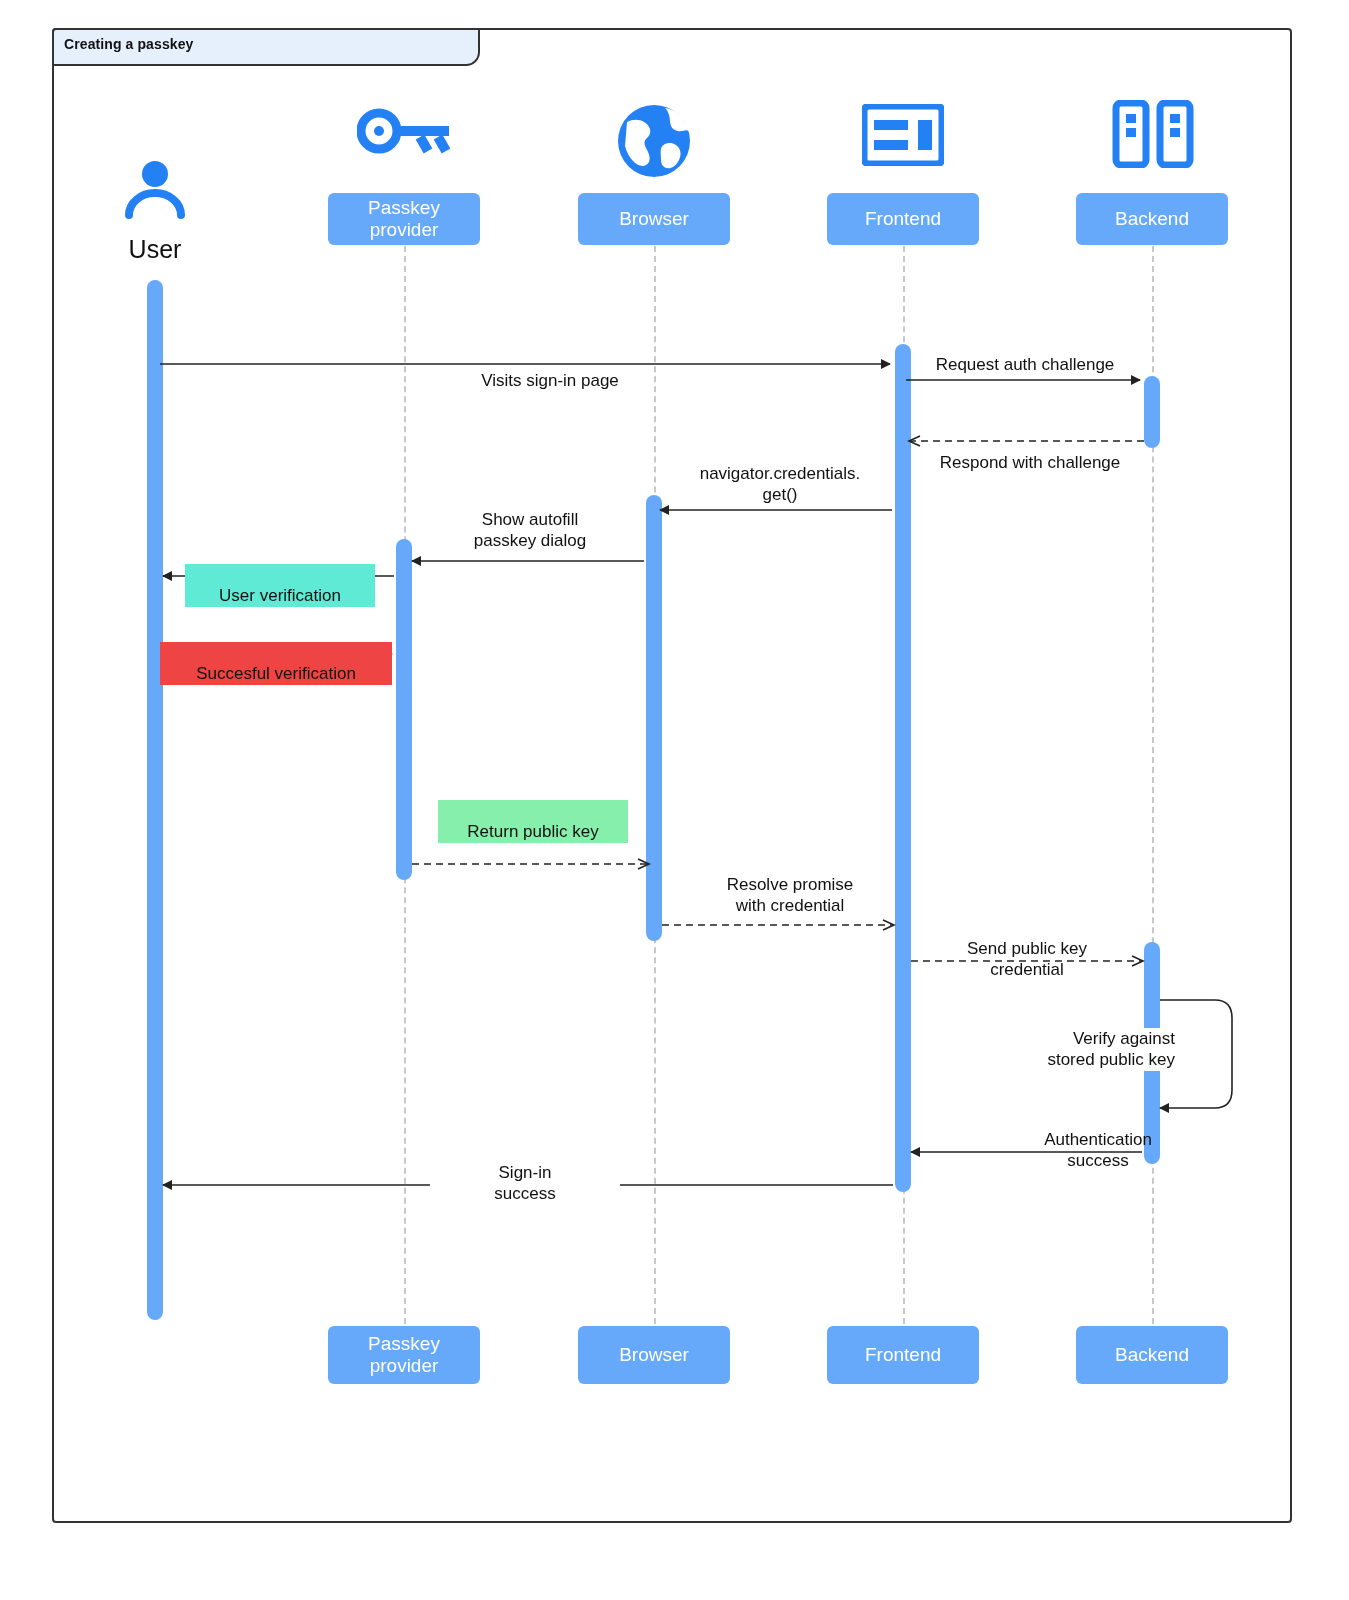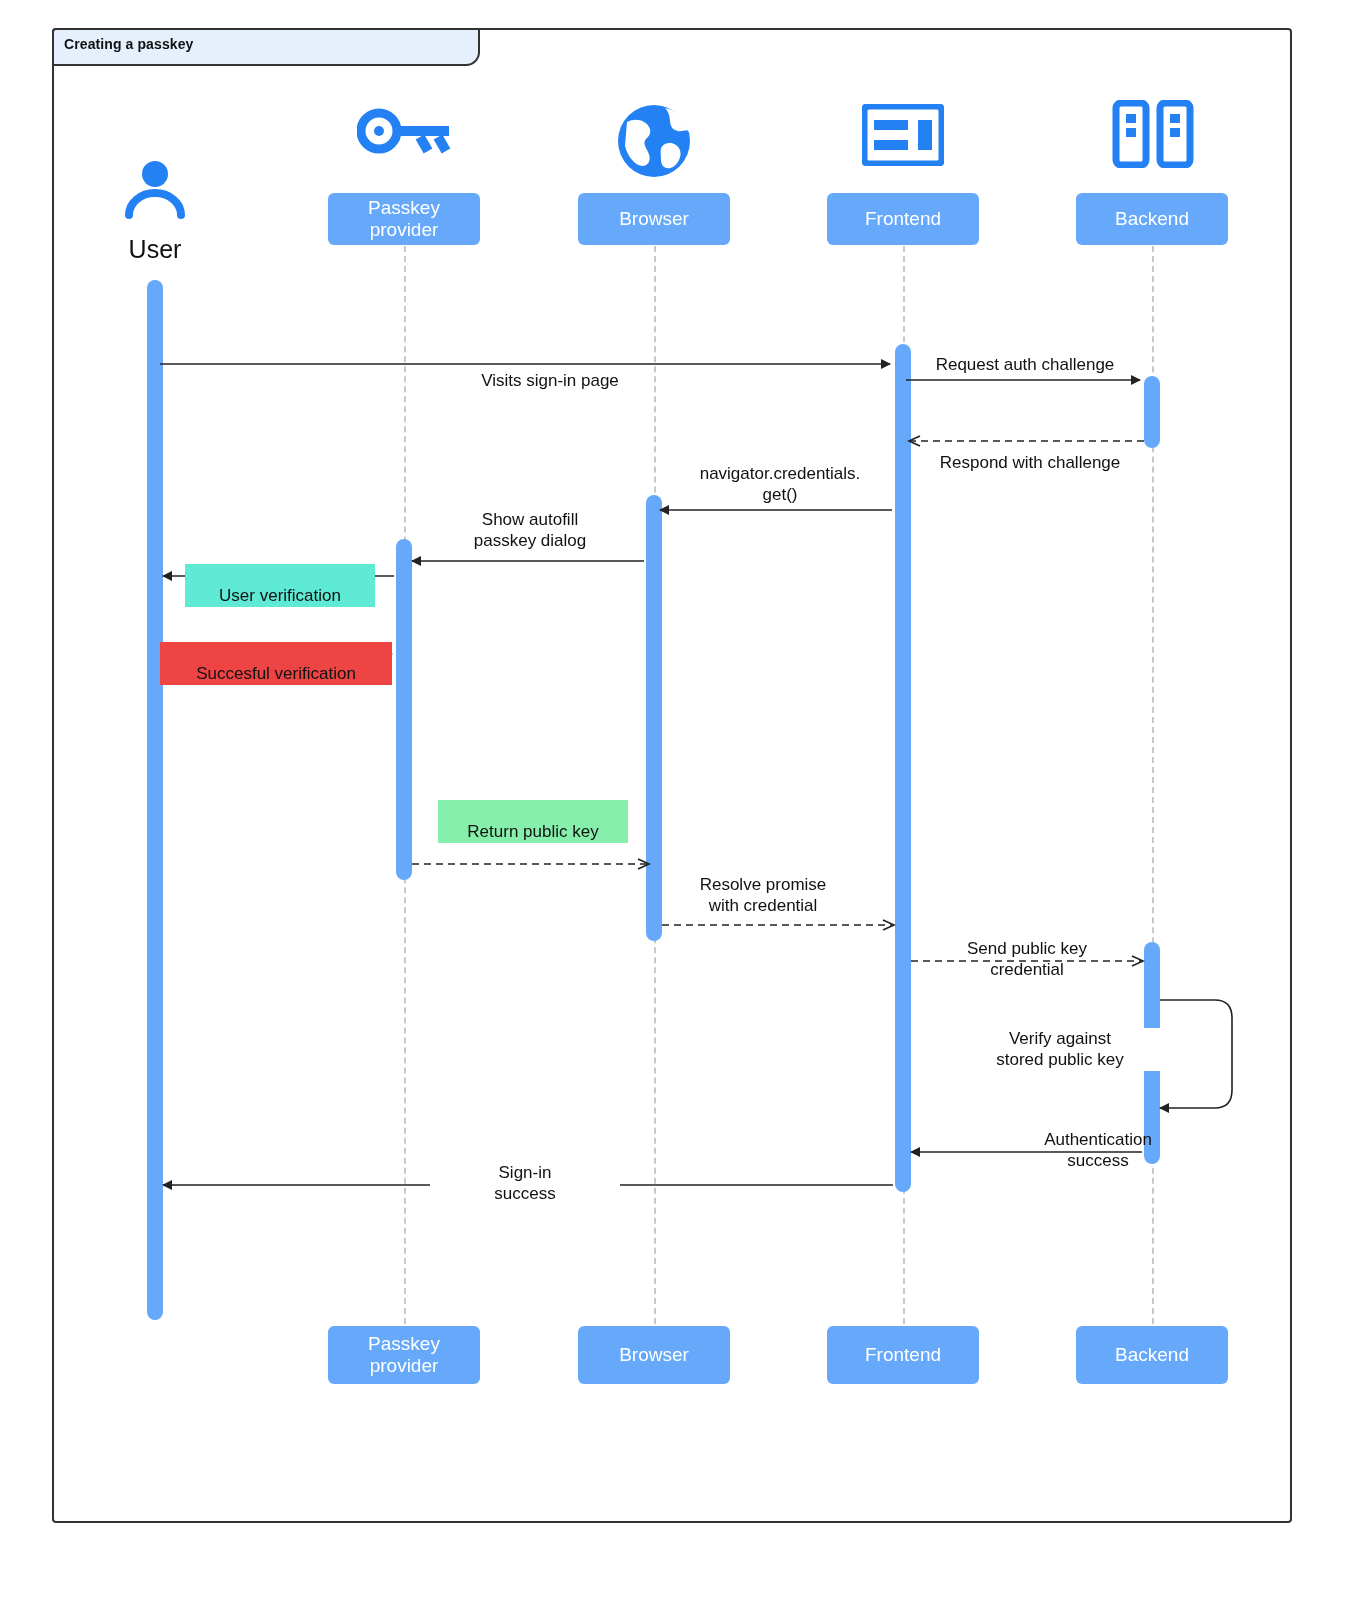--- a/index.html
+++ b/index.html
@@ -249,24 +249,24 @@
 passkey dialog</div>
   <div class="msg-label" style="left:185px; top:564px; width:190px; background:#5eead4;">
     <span>User verification</span>
   </div>
   <div class="msg-label" style="left:160px; top:642px; width:232px; background:#ef4444;">
     <span>Succesful verification</span>
   </div>
   <div class="msg-label" style="left:438px; top:800px; width:190px; background:#86efac;">
     <span>Return public key</span>
   </div>
-  <div class="msg-label" style="left:648px; top:874px; width:230px;">Resolve promise
+  <div class="msg-label" style="left:663px; top:874px; width:230px;padding-left:12px;">Resolve promise
 with credential</div>
   <div class="msg-label" style="left:912px; top:938px; width:230px;">Send public key
 credential</div>
-  <div class="msg-label" style="left:945px; top:1028px; width:230px; background:#ffffff;">Verify against
+  <div class="msg-label" style="left:945px; top:1028px; width:230px; background:#ffffff;text-align:right;">Verify against
 stored public key</div>
   <div class="msg-label" style="left:956px; top:1129px; width:230px;padding-left:27px;">Authentication
 success</div>
   <div class="msg-label" style="left:430px; top:1162px; width:190px; background:#ffffff;">Sign-in
 success</div>
 
 </div>
 
 </body></html>

